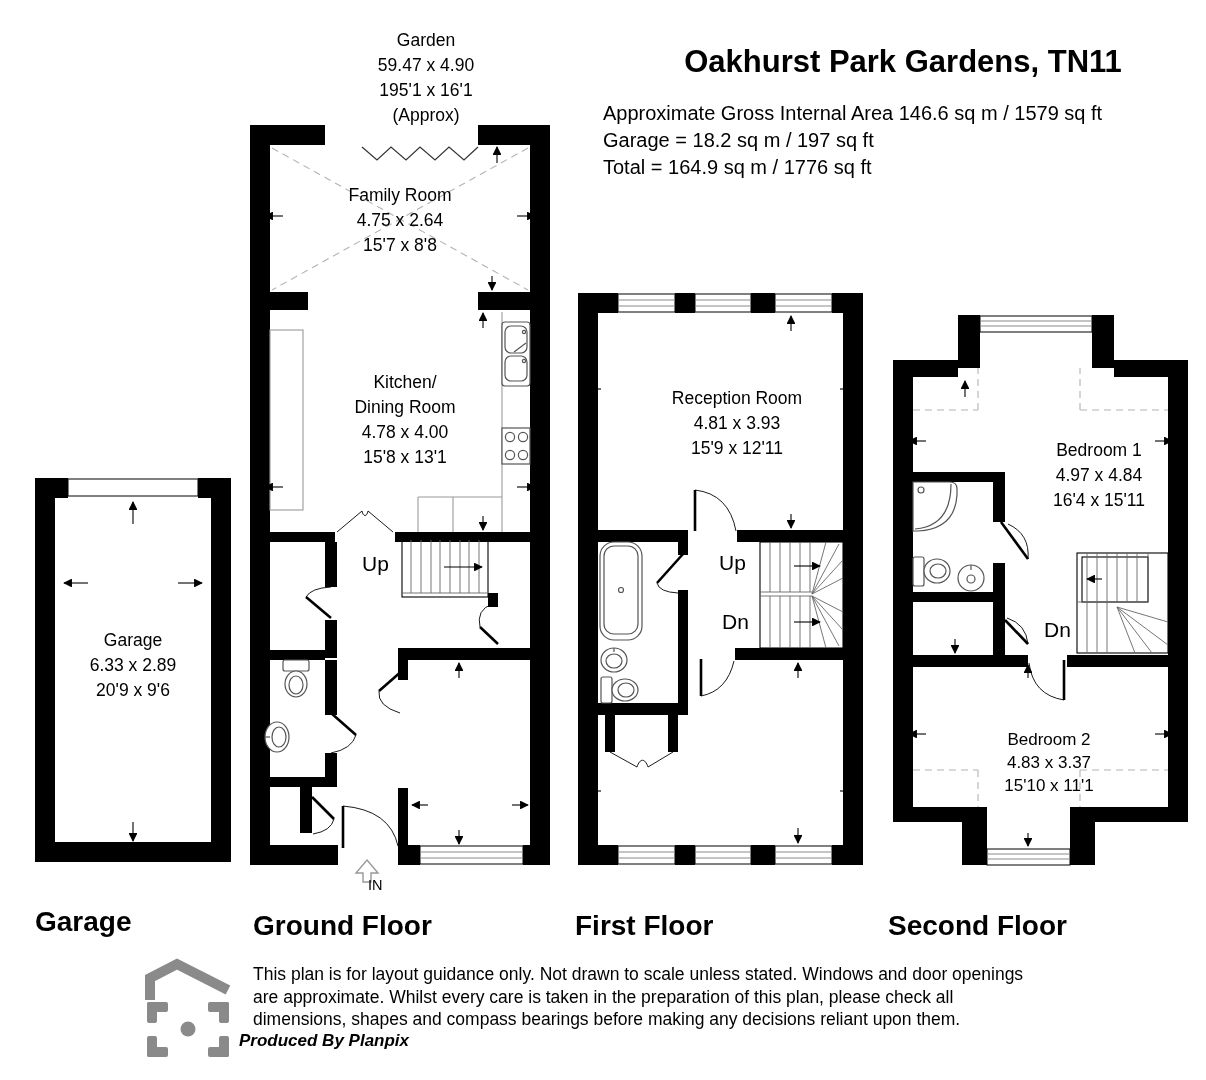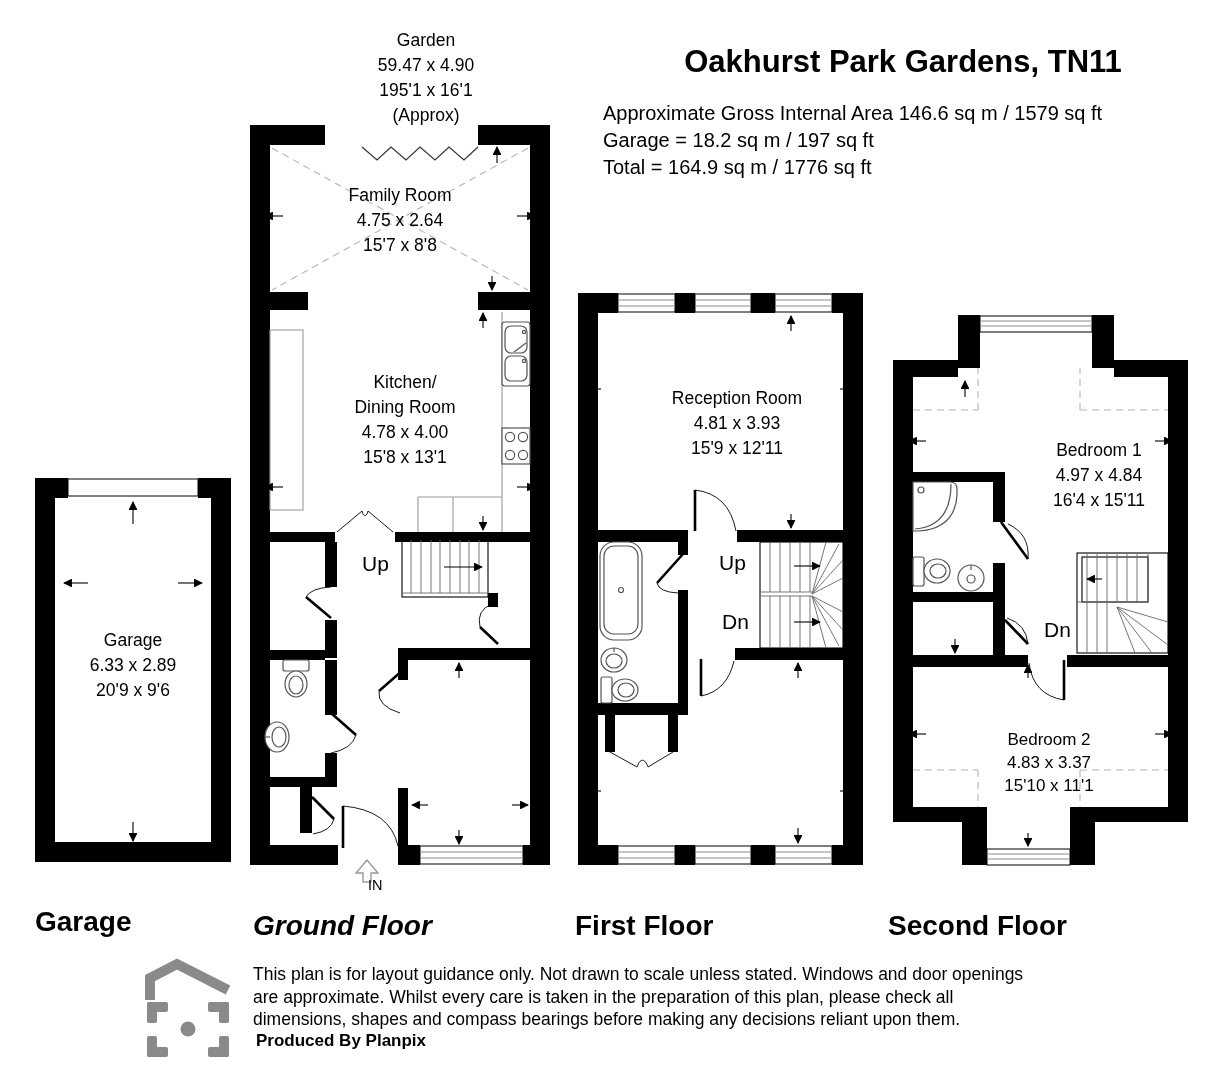--- a/index.html
+++ b/index.html
@@ -22,21 +22,21 @@
   .sm{font-size:17px;line-height:23px;}
   .stair-lbl{position:absolute;font-size:21px;white-space:nowrap;}
   .in-lbl{position:absolute;font-size:14.5px;}
   .floor-lbl{position:absolute;font-weight:bold;font-size:28px;white-space:nowrap;}
   .title{position:absolute;left:603px;top:44px;width:600px;text-align:center;
          font-size:31px;font-weight:bold;white-space:nowrap;}
   .subtitle{position:absolute;left:603px;top:100px;width:600px;text-align:left;
             font-size:20px;line-height:27px;}
   .disclaimer{position:absolute;left:253px;top:963px;width:840px;font-size:17.5px;line-height:22.5px;}
   .disclaimer span{display:block;}
-  .produced{position:absolute;left:256px;top:1031px;font-size:17px;font-weight:bold;}
+  .produced{position:absolute;left:239px;top:1031px;font-size:17px;font-weight:bold;font-style:italic;}
 </style>
 </head>
 <body>
 
 <div id="page">
 
 <svg width="1206" height="1080" viewBox="0 0 1206 1080">
   <defs>
     <marker id="ah" viewBox="0 0 10 10" refX="9" refY="5" markerWidth="8" markerHeight="8" orient="auto">
       <path d="M0,0 L10,5 L0,10 Z" fill="#000"></path>
@@ -457,21 +457,21 @@
   <div>15'10 x 11'1</div>
 </div>
 
 <div class="stair-lbl" style="left:362px;top:552px;">Up</div>
 <div class="stair-lbl" style="left:719px;top:551px;">Up</div>
 <div class="stair-lbl" style="left:722px;top:610px;">Dn</div>
 <div class="stair-lbl" style="left:1044px;top:618px;">Dn</div>
 <div class="in-lbl" style="left:368px;top:877px;">IN</div>
 
 <div class="floor-lbl" style="left:35px;top:906px;">Garage</div>
-<div class="floor-lbl" style="left:253px;top:910px;font-style:italic;">Ground Floor</div>
+<div class="floor-lbl" style="left:253px;top:910px;">Ground Floor</div>
 <div class="floor-lbl" style="left:575px;top:910px;">First Floor</div>
 <div class="floor-lbl" style="left:888px;top:910px;">Second Floor</div>
 
 <div class="disclaimer">
   <span>This plan is for layout guidance only. Not drawn to scale unless stated. Windows and door openings</span>
   <span>are approximate. Whilst every care is taken in the preparation of this plan, please check all</span>
   <span>dimensions, shapes and compass bearings before making any decisions reliant upon them.</span>
 </div>
 <div class="produced">Produced By Planpix</div>
 

